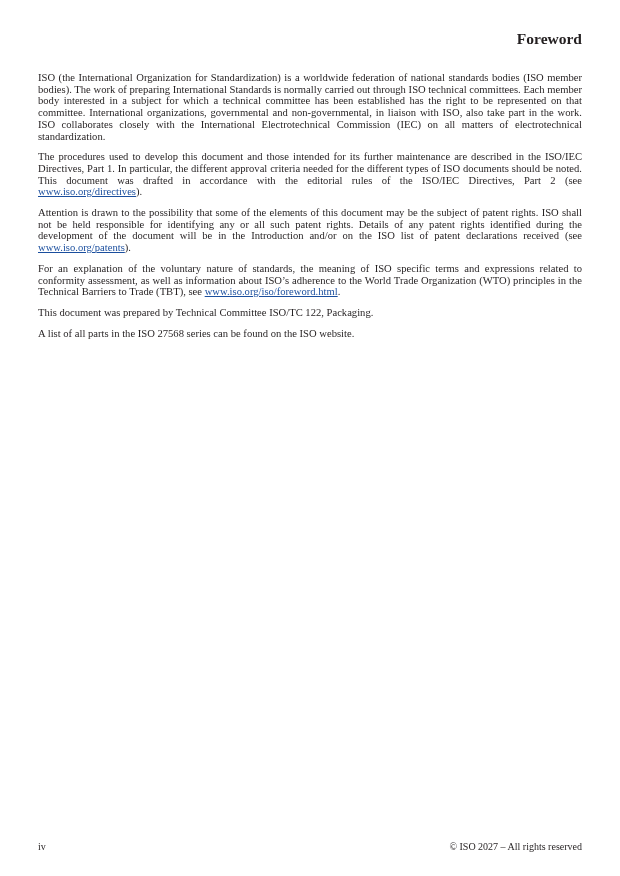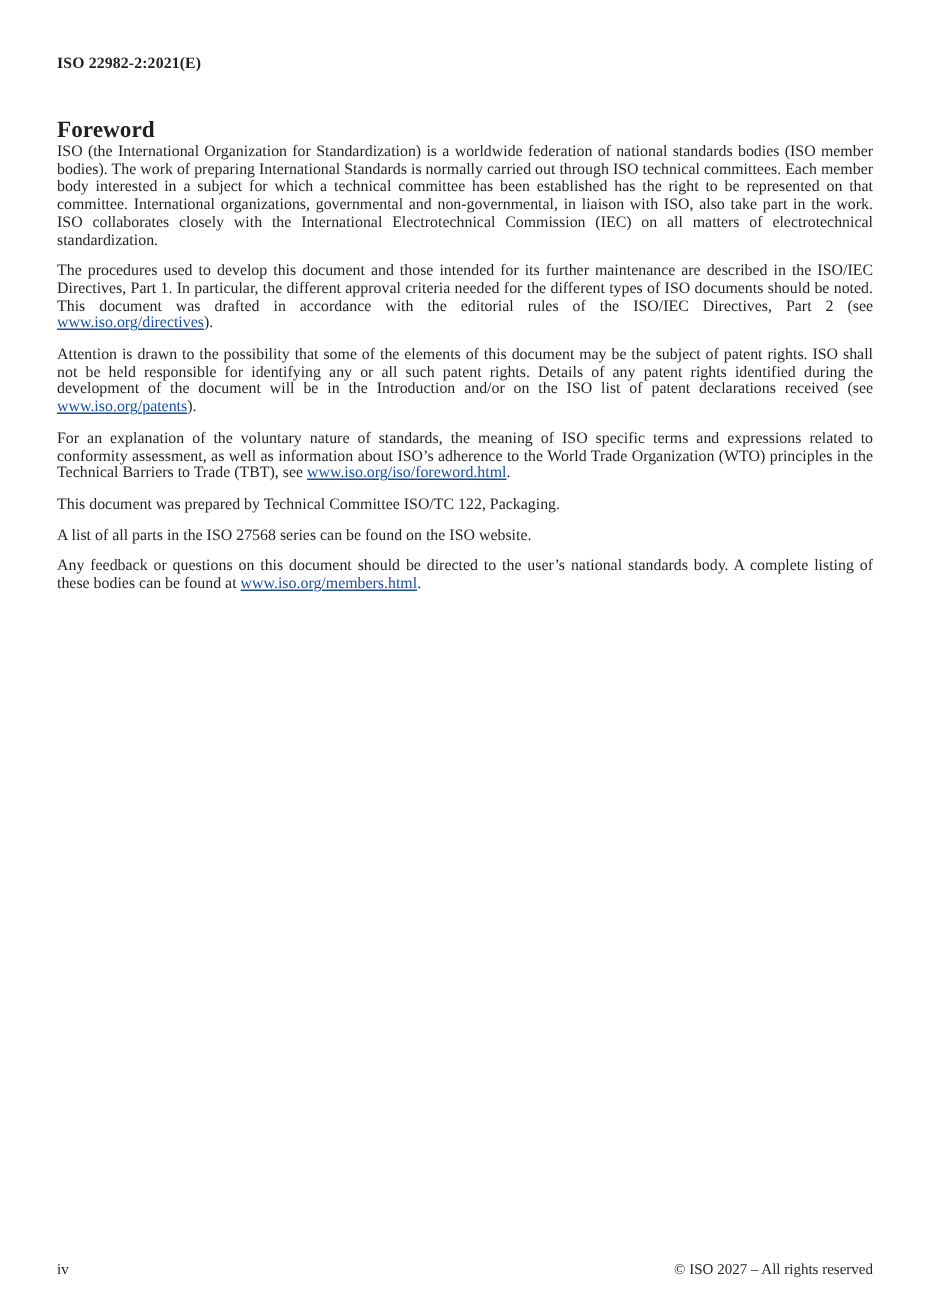--- a/index.html
+++ b/index.html
@@ -22,22 +22,24 @@
   .header {
     margin-top: 37px;
     font-size: 10.5px;
     font-weight: bold;
     letter-spacing: 0.1px;
   }
   h1.title {
     margin-top: 30px;
     font-size: 15.5px;
     font-weight: bold;
+    text-align: right;
   }
   .body-text {
+    margin-top: 24px;
   }
   .body-text p {
     font-size: 10.6px;
     line-height: 11.7px;
     text-align: justify;
     margin-bottom: 9px;
   }
   .body-text p:last-child { margin-bottom: 0; }
   a.link {
     color: #1a4e9e;
@@ -55,21 +57,20 @@
     align-items: flex-start;
     font-size: 10px;
   }
 </style>
 </head>
 <body>
 
 <div class="page">
   <div class="content">
 
-    <div class="header">ISO 22982-2:2021(E)</div>
 
     <h1 class="title">Foreword</h1>
 
     <div class="body-text">
 
       <p>
         <span>ISO (the International Organization for Standardization) is a worldwide federation of national standards bodies (ISO member bodies). The work of preparing International Standards is normally carried out through ISO technical committees. Each member body interested in a subject for which a technical committee has been established has the right to be represented on that committee. International organizations, governmental and non-governmental, in liaison with ISO, also take part in the work. ISO collaborates closely with the International Electrotechnical Commission (IEC) on all matters of electrotechnical standardization.</span>
       </p>
 
       <p>
@@ -86,23 +87,20 @@
       </p>
 
       <p>
         <span>This document was prepared by Technical Committee ISO/TC 122, </span><span class="italic">Packaging</span><span>.</span>
       </p>
 
       <p>
         <span>A list of all parts in the ISO 27568 series can be found on the ISO website.</span>
       </p>
 
-      <p>
-        <span>Any feedback or questions on this document should be directed to the user’s national standards body. A complete listing of these bodies can be found at </span><a class="link">www.iso.org/members.html</a><span>.</span>
-      </p>
 
     </div>
   </div>
 
   <div class="footer">
     <span>iv</span>
     <span>© ISO 2027 – All rights reserved</span>
   </div>
 </div>
 

